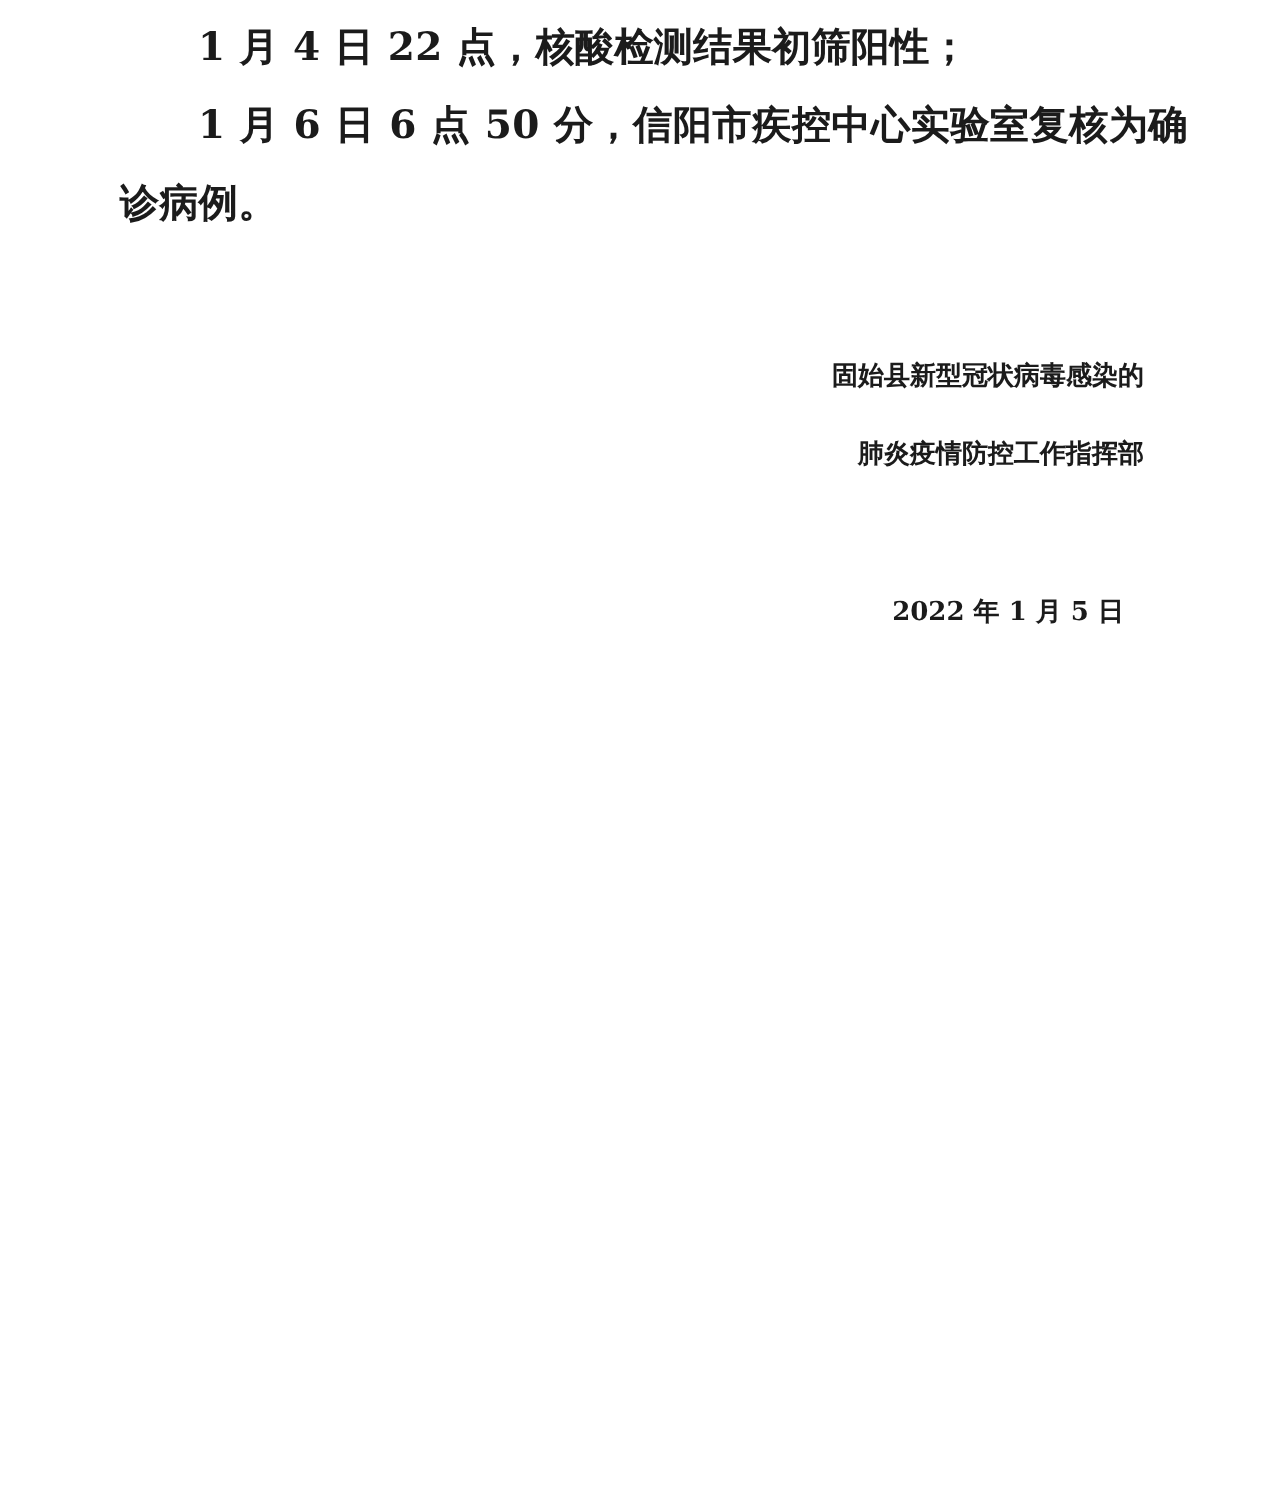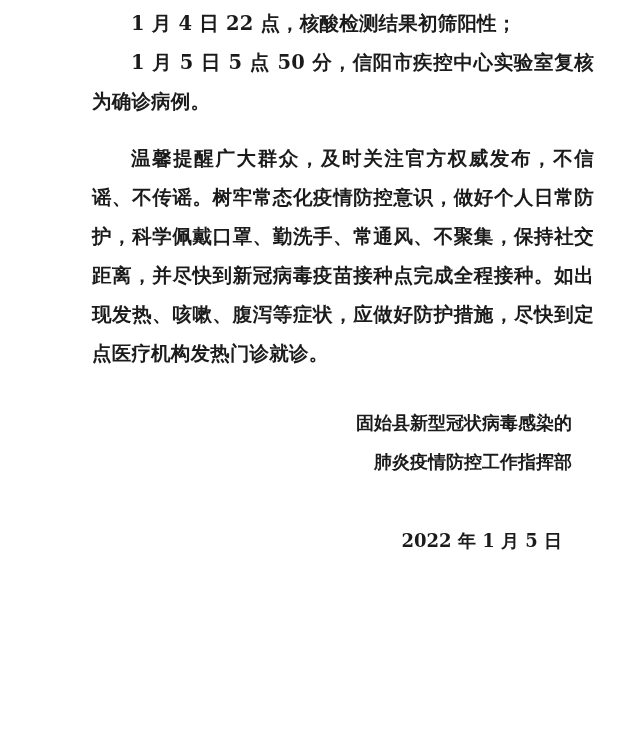--- a/index.html
+++ b/index.html
@@ -12,67 +12,66 @@
     background: #ffffff;
     font-family: "DejaVu Serif", "Liberation Serif", serif;
     color: #1b1b1b;
     overflow: hidden;
   }
   .page {
     position: relative;
     width: 640px;
     height: 746px;
     box-sizing: border-box;
-    padding: 4px 46px 0 92px;
+    padding: 4px 46px 0 60px;
   }
   .para {
     font-size: 19.5px;
     line-height: 39px;
     text-align: justify;
     text-justify: inter-ideograph;
     letter-spacing: 0.2px;
     margin: 0;
     font-weight: 600;
   }
   .indent {
     text-indent: 39px;
   }
   .block-gap {
     height: 9px;
   }
   .signature {
     margin-top: 30px;
-    font-size: 18px;
+    font-size: 13px;
     line-height: 39px;
     font-weight: 600;
     text-align: right;
     padding-right: 22px;
   }
   .sig-line {
     display: block;
     white-space: nowrap;
   }
   .sig-line.l1 { padding-right: 0px; }
   .sig-line.l2 { padding-right: 0px; }
   .sig-line.l3 { padding-right: 10px; margin-top: 40px; }
 </style>
 </head>
 <body>
 
 <div class="page">
 
   <p class="para indent">1 月 4 日 22 点，核酸检测结果初筛阳性；</p>
-  <p class="para indent">1 月 5 日 5 点 50 分，信阳市疾控中心实验室复核为确诊病例。</p>
+  <p class="para indent">1 月 6 日 6 点 50 分，信阳市疾控中心实验室复核为确诊病例。</p>
 
   <div class="block-gap"></div>
 
 
   <div class="block-gap"></div>
 
-  <p class="para indent">温馨提醒广大群众，及时关注官方权威发布，不信谣、不传谣。树牢常态化疫情防控意识，做好个人日常防护，科学佩戴口罩、勤洗手、常通风、不聚集，保持社交距离，并尽快到新冠病毒疫苗接种点完成全程接种。如出现发热、咳嗽、腹泻等症状，应做好防护措施，尽快到定点医疗机构发热门诊就诊。</p>
 
   <div class="signature">
     <span class="sig-line l1">固始县新型冠状病毒感染的</span>
     <span class="sig-line l2">肺炎疫情防控工作指挥部</span>
     <span class="sig-line l3">2022 年 1 月 5 日</span>
   </div>
 
 </div>
 
 </body></html>

